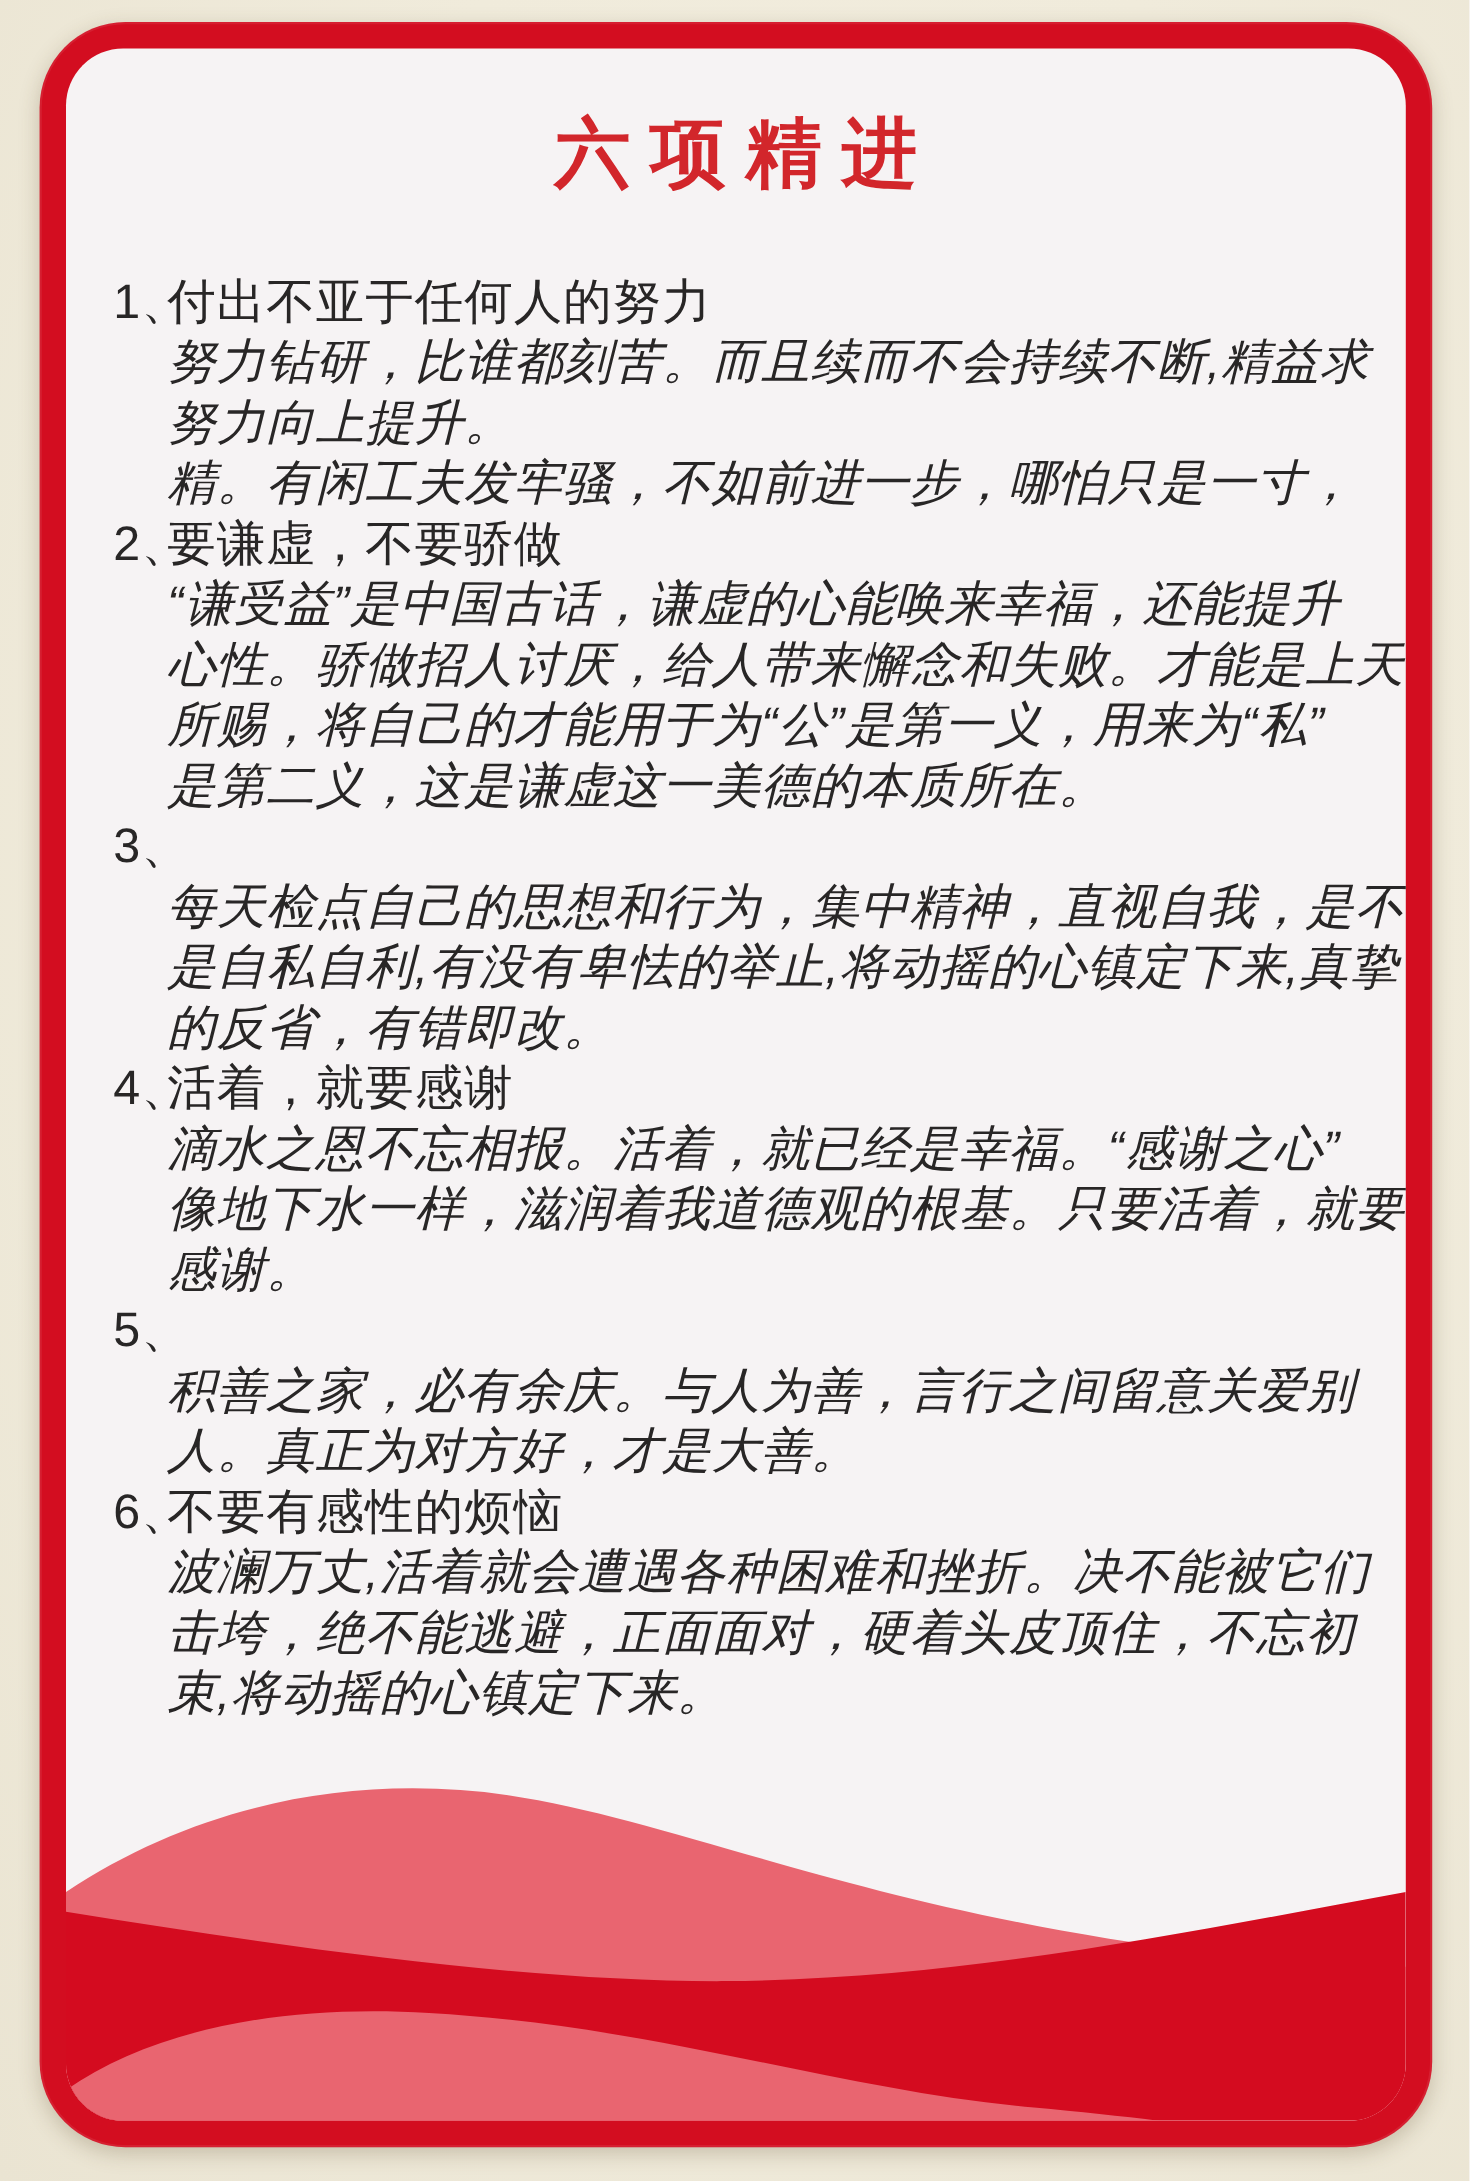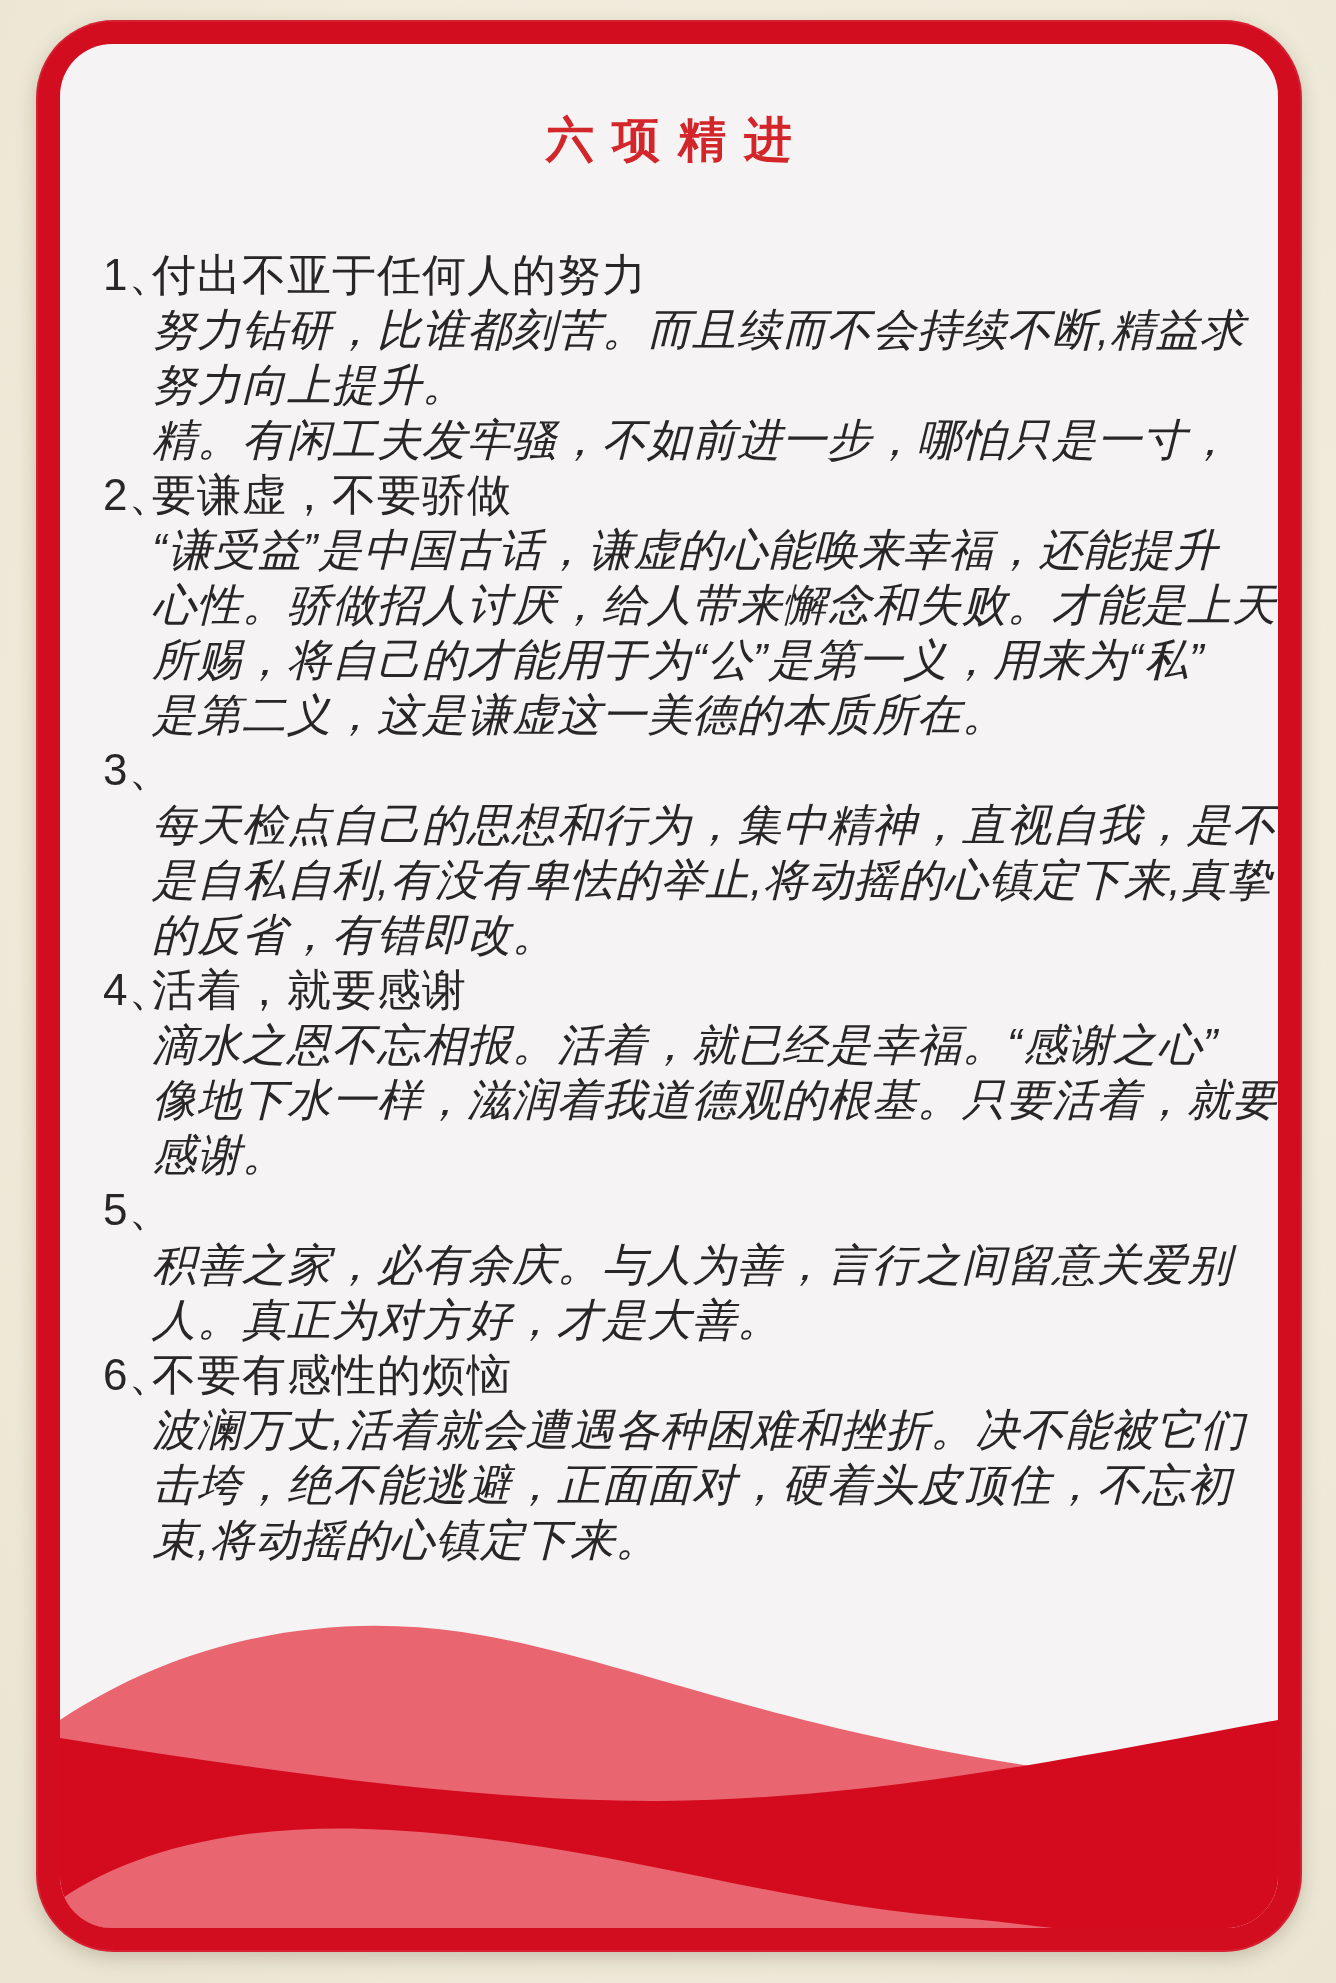--- a/index.html
+++ b/index.html
@@ -20,21 +20,21 @@
   }
   .paper{
     position:absolute;left:24px;top:24px;width:1218px;height:1884px;
     background:var(--paper,#f6f3f4);
     border-radius:52px;
     overflow:hidden;
   }
   .title{
     position:absolute;left:0;top:56px;width:100%;
     margin:0;text-align:center;
-    font-size:48px;line-height:80px;font-weight:bold;
+    font-size:69px;line-height:80px;font-weight:bold;
     letter-spacing:18px;text-indent:18px;
     color:var(--title-red,#d2262b);
   }
   .items{
     position:absolute;left:43px;top:203px;width:1140px;
     color:#282626;
     font-size:44px;font-weight:500;letter-spacing:1px;
   }
   .line{height:55px;line-height:55px;white-space:nowrap;}
   .line.head{display:flex;}

